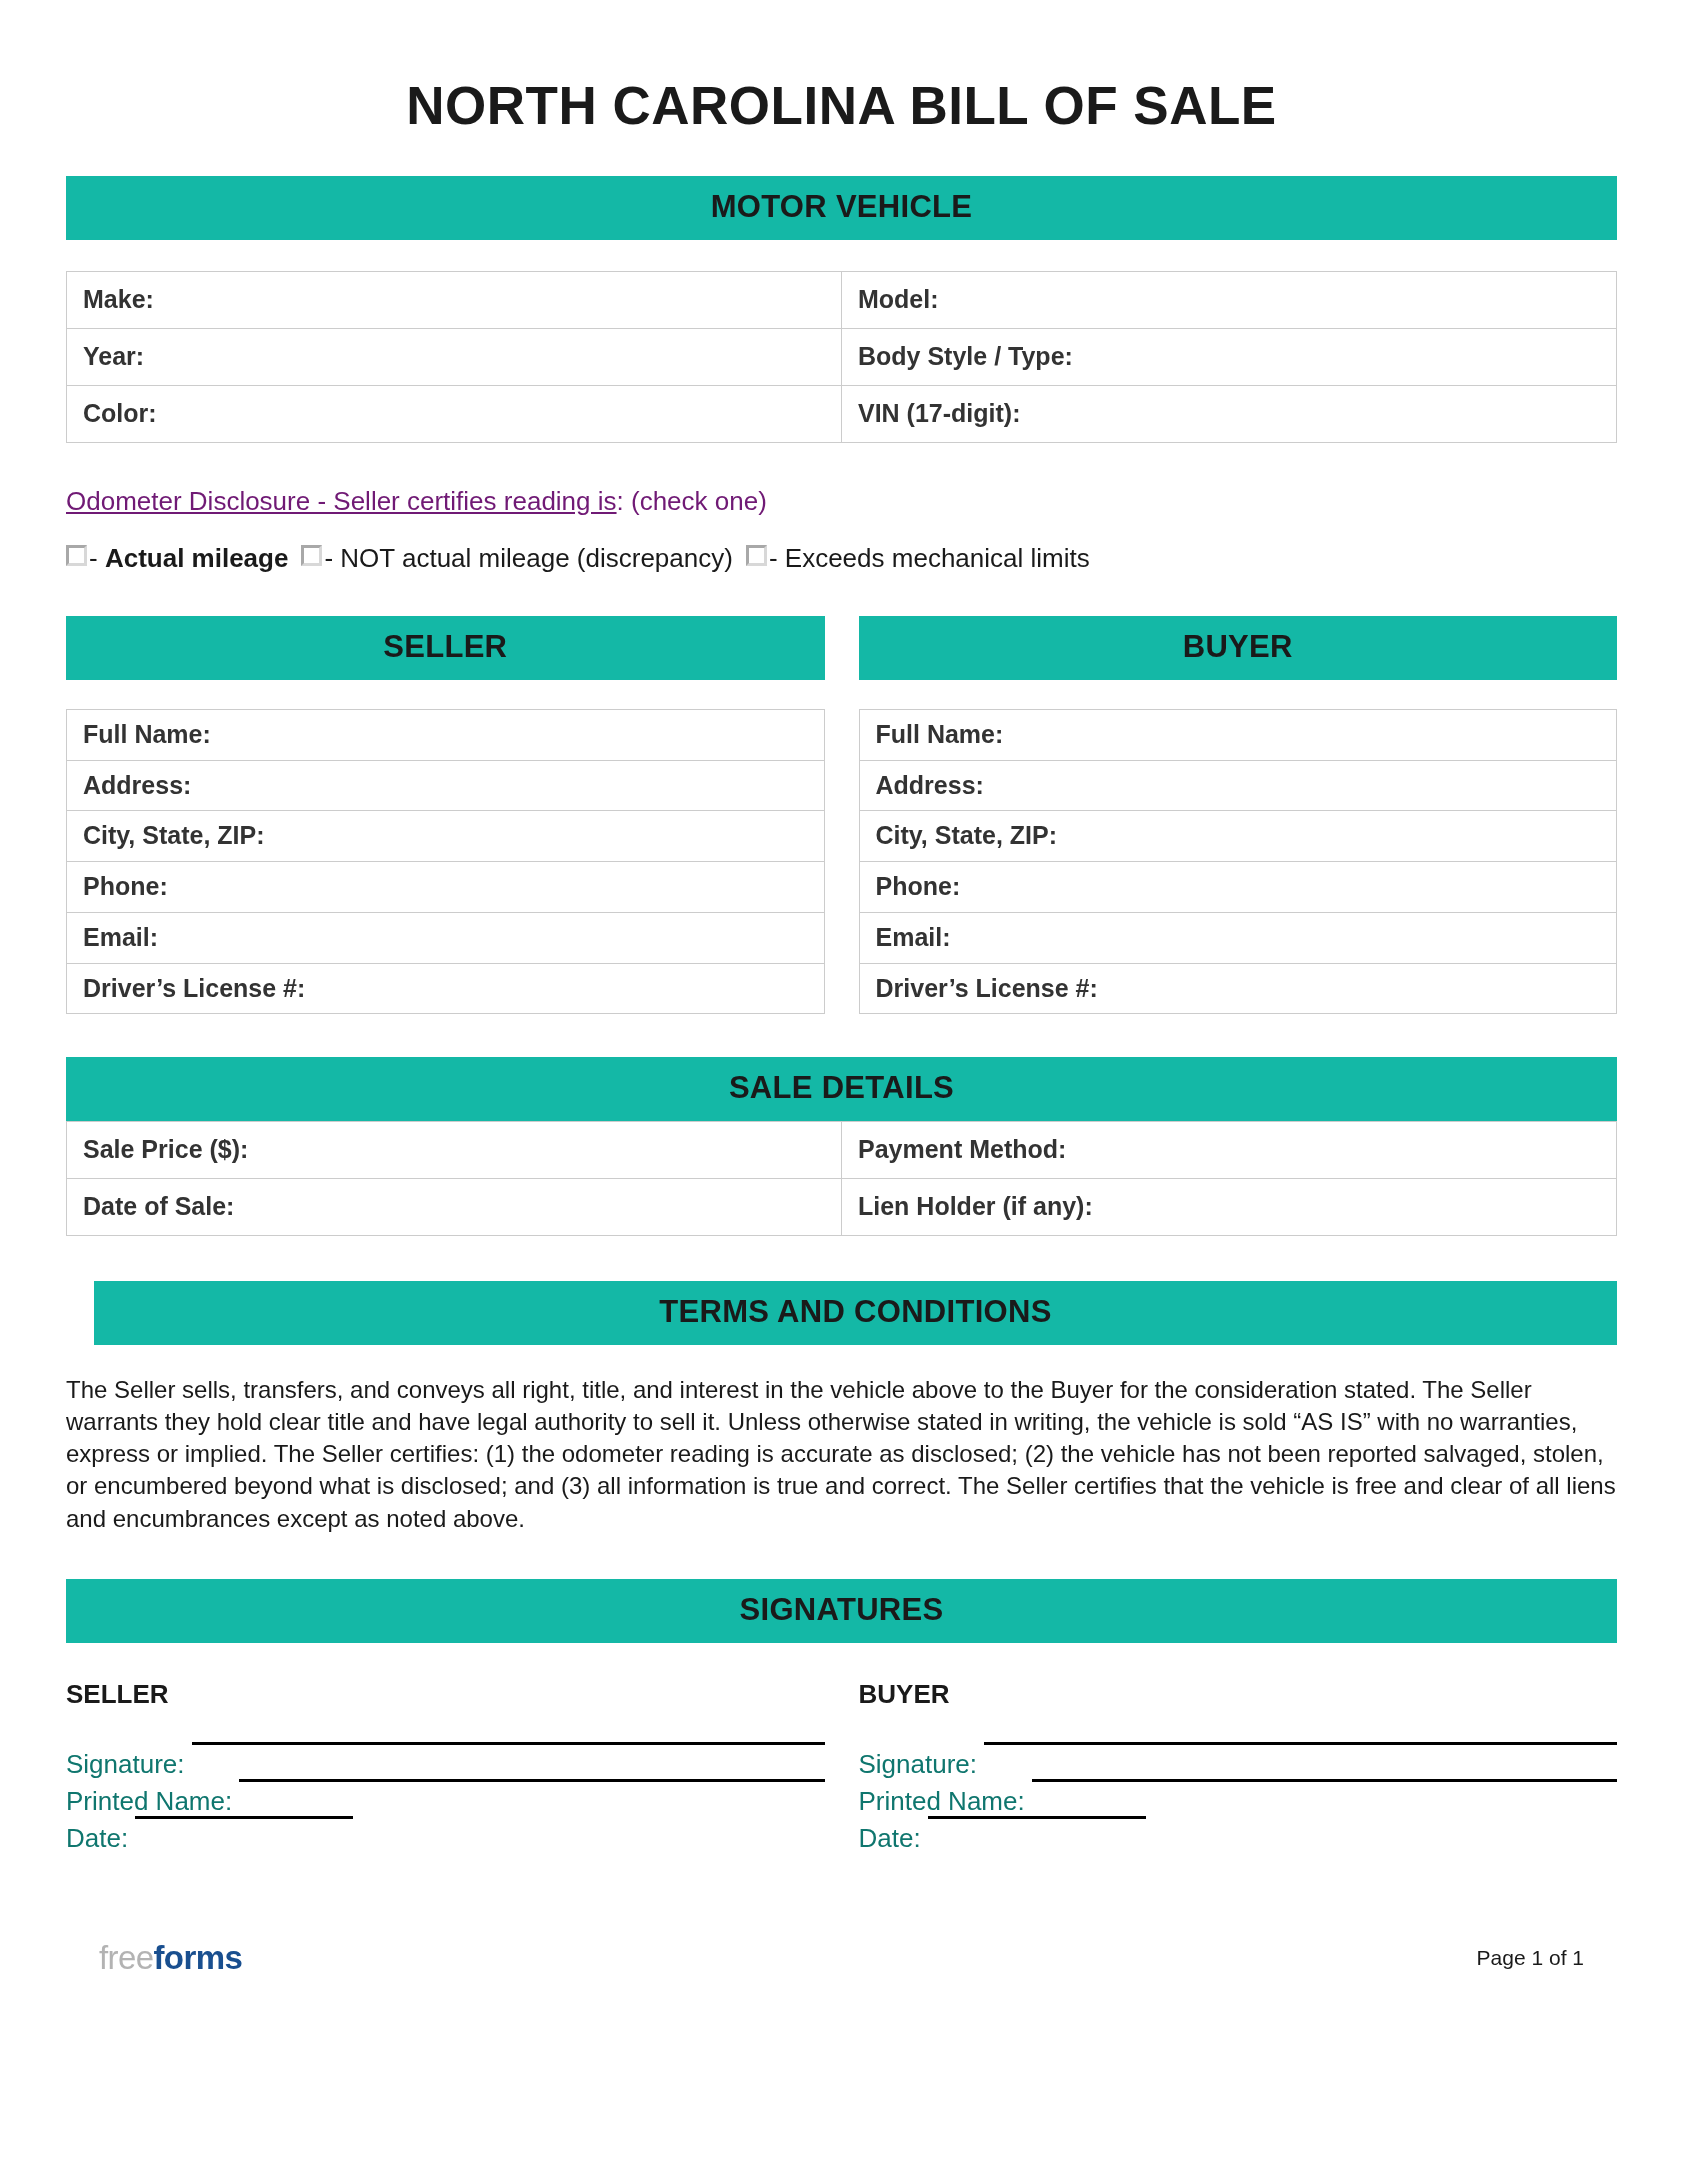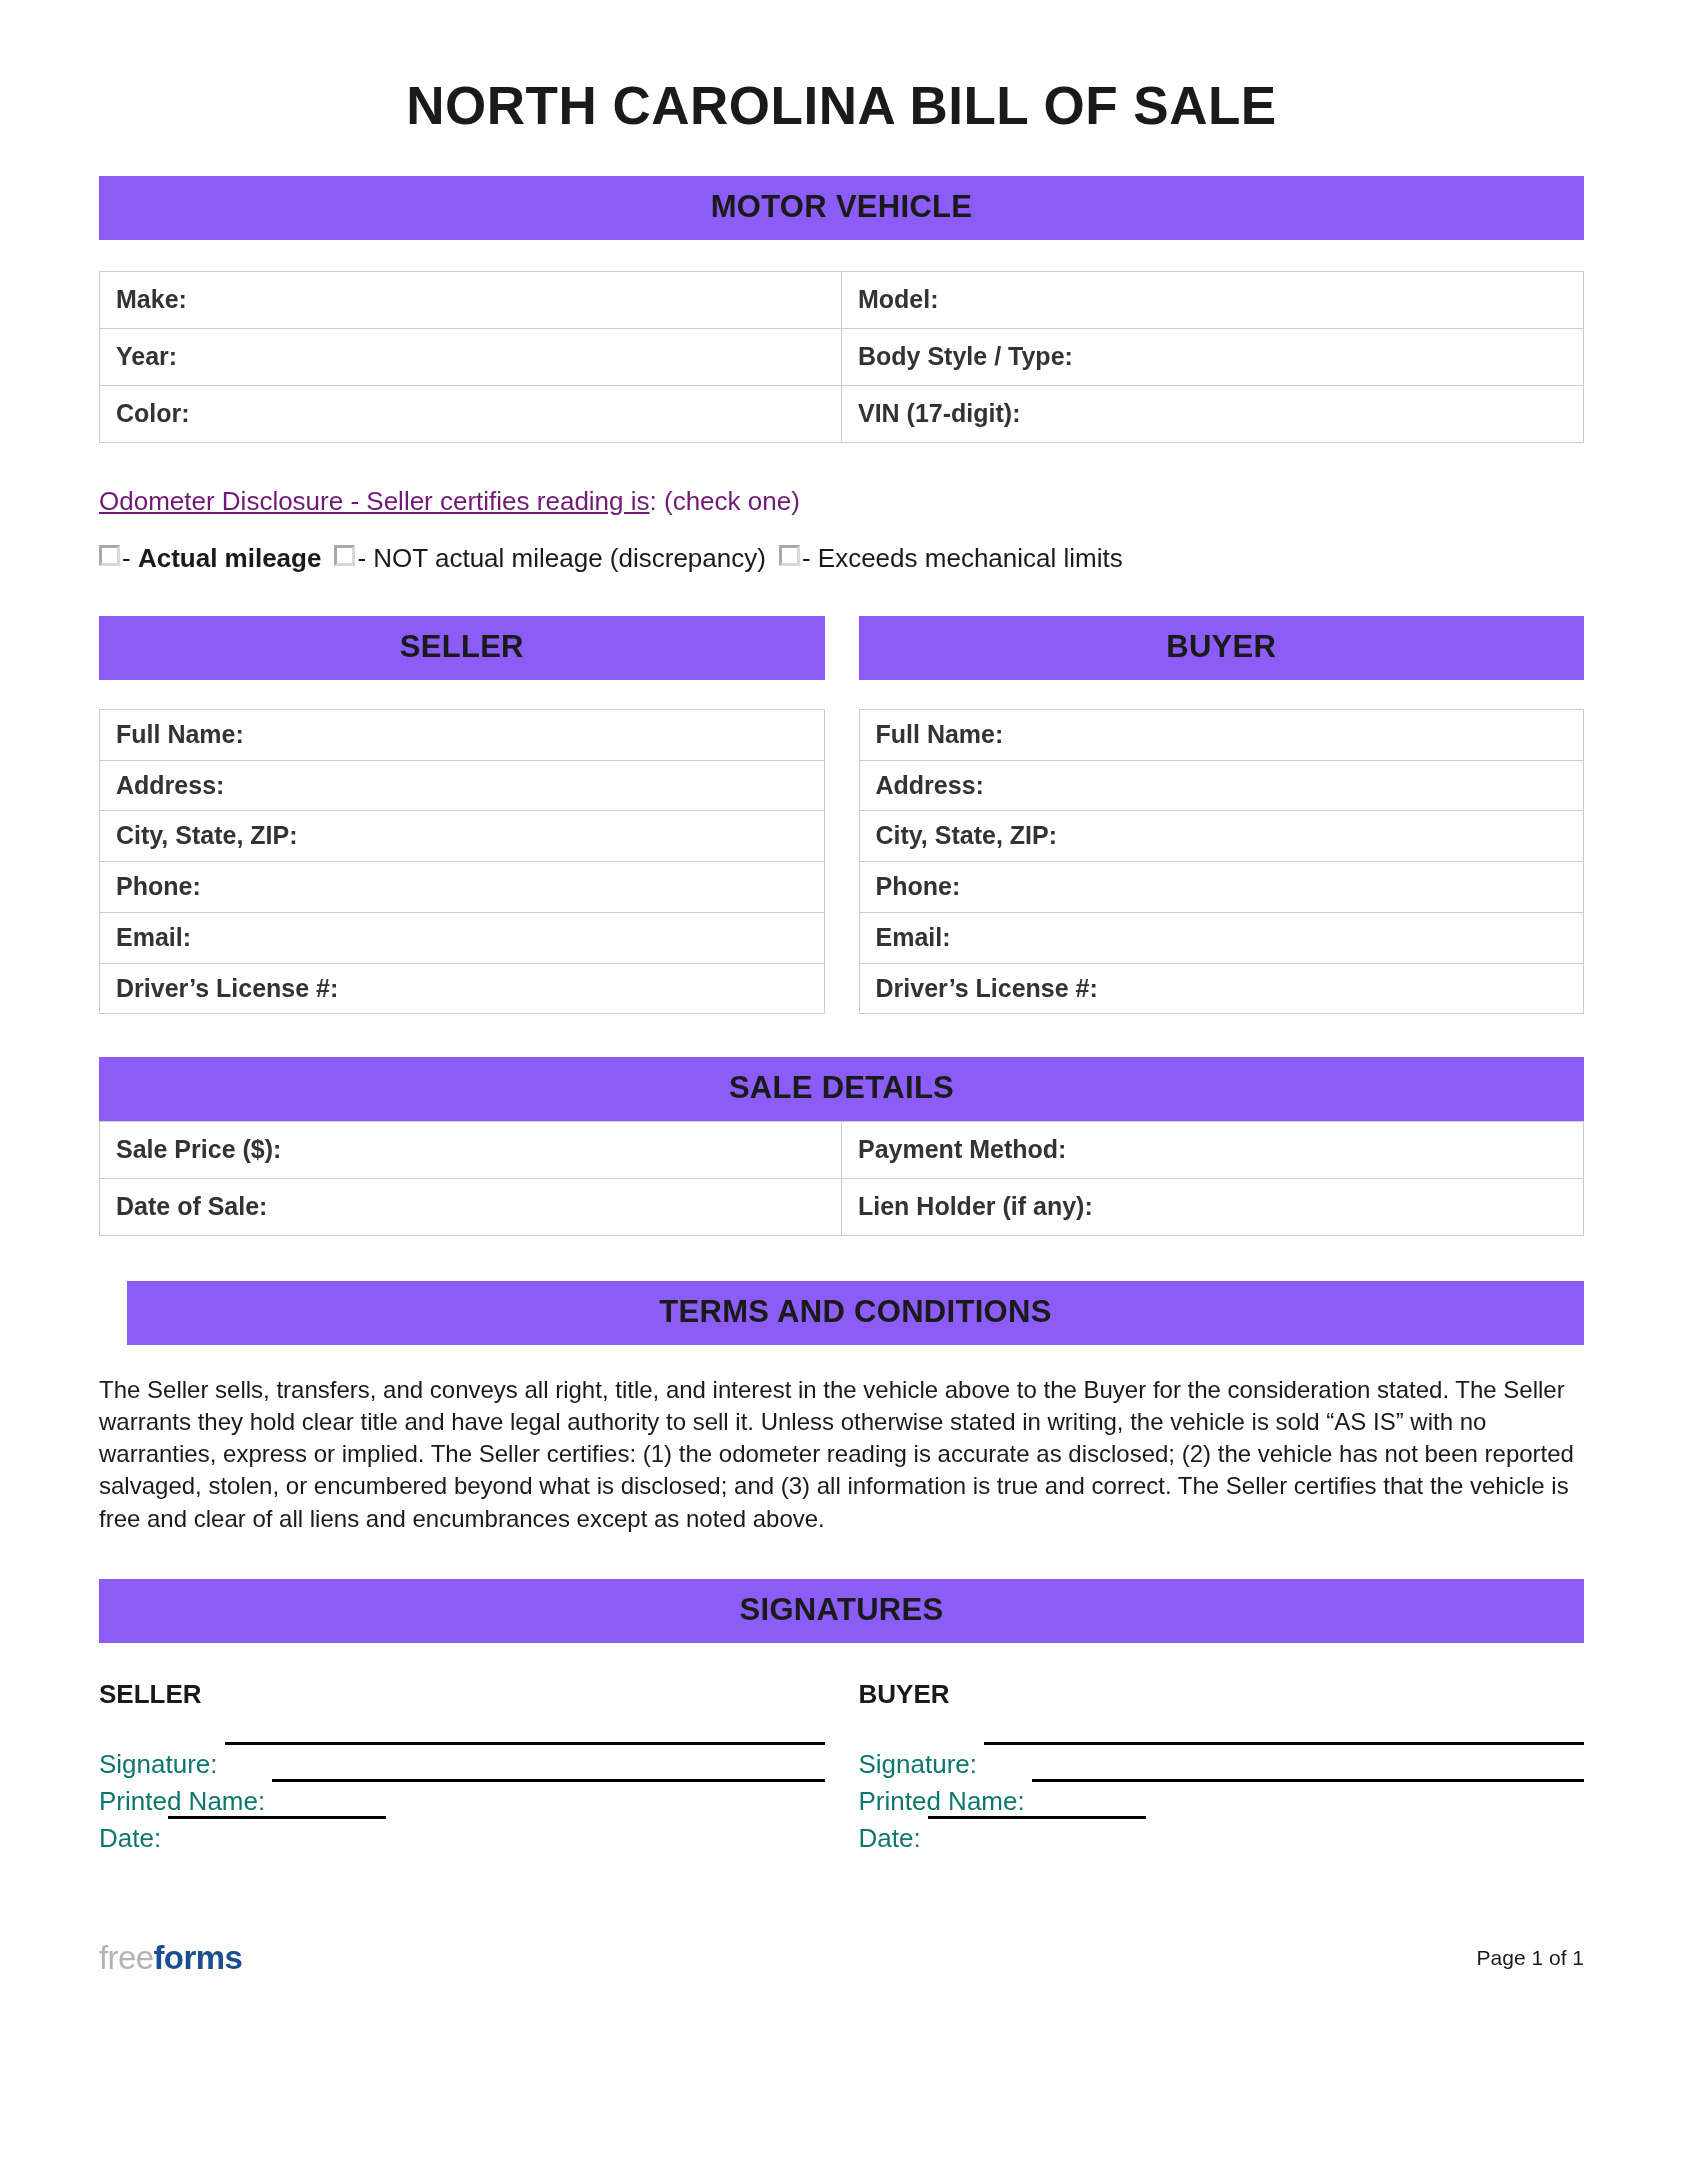--- a/index.html
+++ b/index.html
@@ -13,38 +13,38 @@
     font-family: "Liberation Sans", sans-serif;
     color: #333333;
     -webkit-font-smoothing: antialiased;
   }
   .page {
     position: relative;
     width: 1683px;
     height: 2178px;
     background: #ffffff;
     box-sizing: border-box;
-    padding: 0 99px;
+    padding: 0 66px;
   }
 
   
   .doc-title {
     text-align: center;
     font-size: 53px;
     font-weight: bold;
     letter-spacing: 0.5px;
     color: #1a1a1a;
     padding-top: 77px;
     padding-bottom: 0;
     line-height: 1.1;
   }
 
   
   .band {
-    background: #8b5cf6;
+    background: #14b8a6;
     text-align: center;
     font-size: 31px;
     font-weight: bold;
     color: #1a1a1a;
     padding: 13px 0 15px 0;
     letter-spacing: 0.3px;
   }
   .band-motor   { margin-top: 41px; }
   .band-sale    { margin-top: 43px; }
   .band-terms   { margin-top: 45px; margin-left: 28px; }

